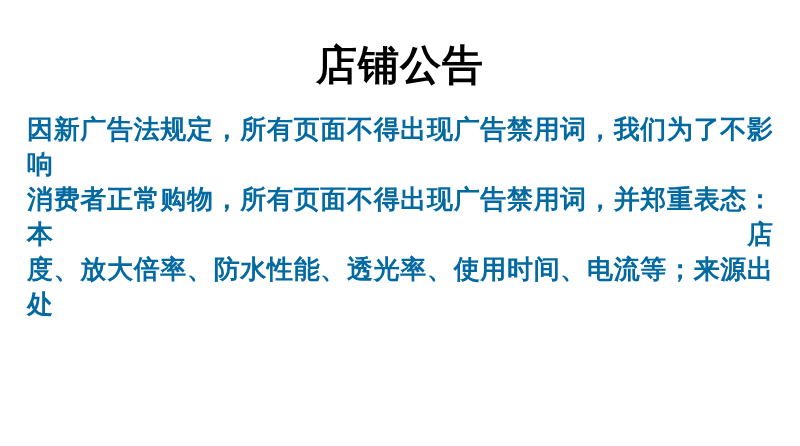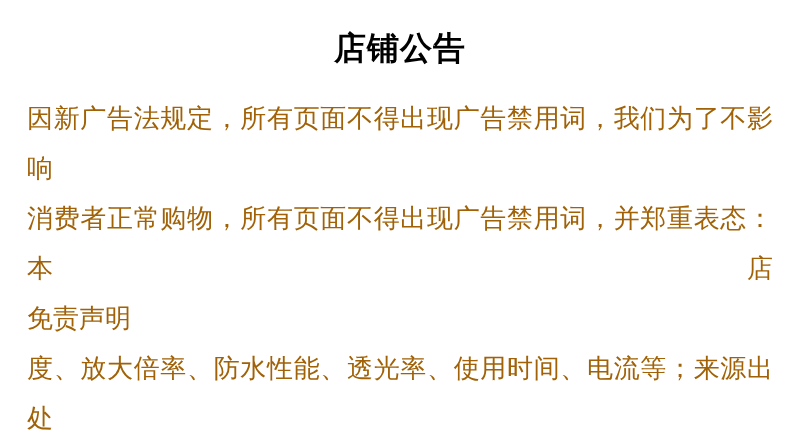--- a/index.html
+++ b/index.html
@@ -11,44 +11,44 @@
     position: relative;
     width: 800px;
     height: 446px;
     background: #ffffff;
     color: #000000;
     font-family: "Liberation Sans", "DejaVu Sans", sans-serif;
     overflow: hidden;
     box-sizing: border-box;
   }
   .page-title {
-    margin: 0;
+    margin: 17px;
     padding-top: 18px;
-    font-size: 32px;
+    font-size: 41px;
     line-height: 60px;
     font-weight: 700;
     text-align: center;
     color: #000000;
     letter-spacing: 1px;
   }
   .text-block {
     margin: 0;
     padding: 0 27px;
   }
   .announcement-block {
     margin-top: 15px;
   }
   .disclaimer-block {
     margin-top: 0;
   }
   .line {
     font-size: 26px;
-    line-height: 50px;
-    font-weight: 400;
-    color: #a16207;
+    line-height: 35px;
+    font-weight: 700;
+    color: #0369a1;
     white-space: nowrap;
     text-align: left;
   }
   .line.just {
     white-space: normal;
     text-align: justify;
     text-align-last: justify;
   }
 </style>
 </head>
@@ -57,18 +57,17 @@
 <div class="page">
 
   <h1 class="page-title">店铺公告</h1>
 
   <div class="text-block announcement-block">
     <div class="line just">因新广告法规定，所有页面不得出现广告禁用词，我们为了不影响</div>
     <div class="line just">消费者正常购物，所有页面不得出现广告禁用词，并郑重表态：本店</div>
   </div>
 
   <div class="text-block disclaimer-block">
-    <div class="line">免责声明</div>
     <div class="line just">度、放大倍率、防水性能、透光率、使用时间、电流等；来源出处</div>
 
   </div>
 
 </div>
 
 </body></html>

